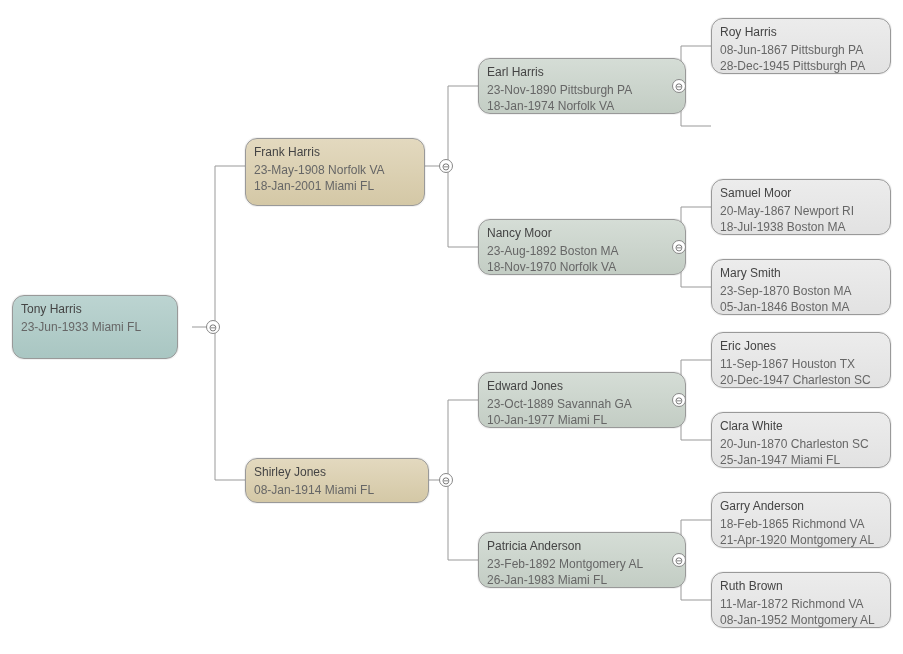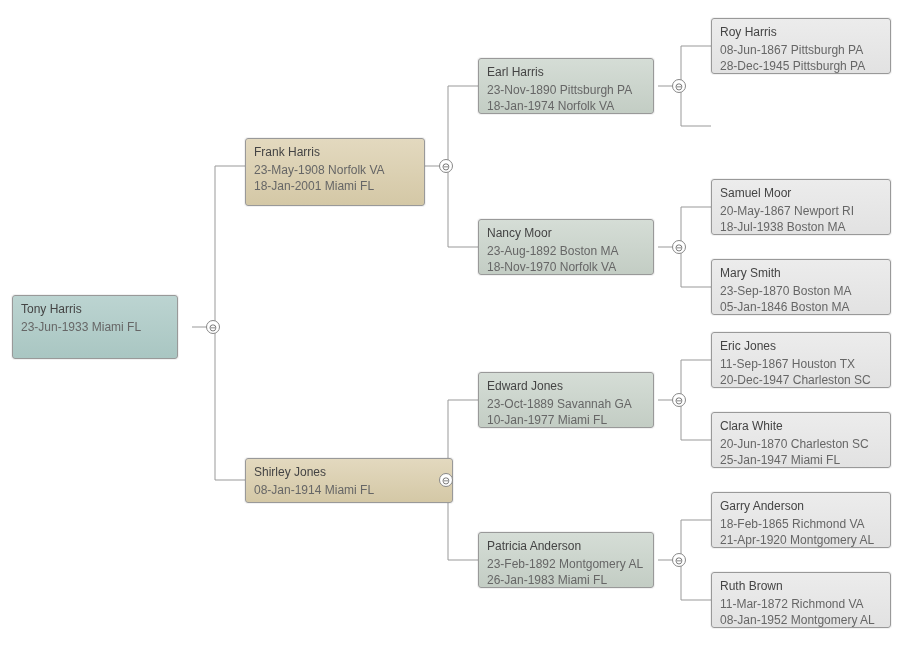--- a/index.html
+++ b/index.html
@@ -1,23 +1,23 @@
 <!DOCTYPE html>
 <html><head>
 <meta charset="utf-8">
 <style>
 body{margin:0;font-family:Arial,Helvetica,sans-serif;font-size:11px;background:#fff;color:#333}
 .canvas{position:relative;width:903px;height:654px}
-.card{position:absolute;border:1px solid #999;border-radius:3px;padding:6px 8px;box-shadow:0 0 0 1px rgba(0,0,0,.05);box-sizing:border-box}
+.card{position:absolute;border:1px solid #999;border-radius:12px;padding:6px 8px;box-shadow:0 0 0 1px rgba(0,0,0,.05);box-sizing:border-box}
 .card .nm{font-weight:400;color:#444;margin-bottom:3px;font-size:12px}
 .card .ln{color:#666;font-size:12px;line-height:1.35}
 .gen0{background:linear-gradient(#bcd4d1,#a9c6c2);width:166px;height:64px;top:295px;left:12px}
 .gen1a{background:linear-gradient(#e3d9bf,#d4c8a6);width:180px;height:68px;top:138px;left:245px}
-.gen1b{background:linear-gradient(#e3d9bf,#d4c8a6);width:208px;height:45px;top:458px;left:245px}
-.gp{background:linear-gradient(#d5ddd6,#c3cdc4);width:176px;height:56px}
+.gen1b{background:linear-gradient(#e3d9bf,#d4c8a6);width:184px;height:45px;top:458px;left:245px}
+.gp{background:linear-gradient(#d5ddd6,#c3cdc4);width:208px;height:56px}
 .gg{background:linear-gradient(#ececec,#e2e2e2);width:180px;height:56px}
 .toggle{position:absolute;width:14px;height:14px;border:1px solid #888;border-radius:50%;background:#fff;display:flex;align-items:center;justify-content:center;font-size:10px;color:#666;cursor:pointer;box-sizing:border-box}
 svg.conn{position:absolute;top:0;left:0;width:903px;height:654px;pointer-events:none}
 svg.conn path{stroke:#999;stroke-width:1;fill:none}
 </style>
 </head>
 <body>
 
 <div class="canvas">
 

